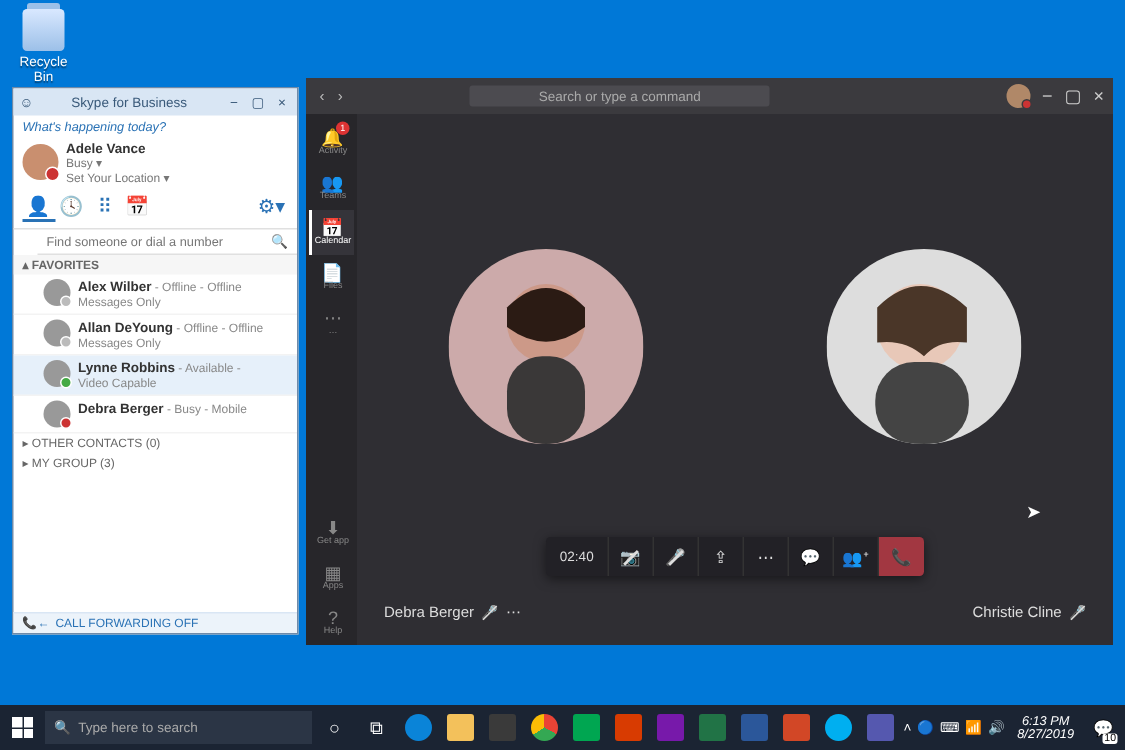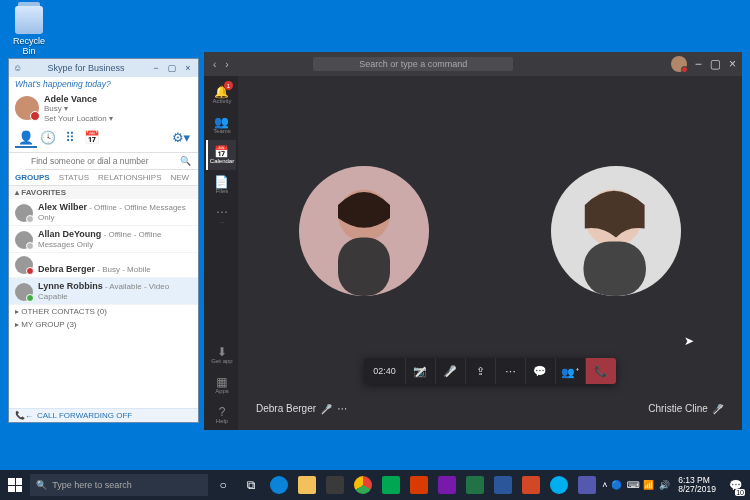--- a/index.html
+++ b/index.html
@@ -25,21 +25,21 @@
 .skype .profile .sub{color:#777;font-size:8px;}
 .skype .tabicons{display:flex;justify-content:space-around;padding:4px 6px;border-bottom:1px solid #e0e0e0;color:#2a72b5;}
 .skype .tabicons .ic{width:22px;height:18px;display:flex;align-items:center;justify-content:center;font-size:13px;cursor:pointer;border-bottom:2px solid transparent;}
 .skype .tabicons .ic.active{border-bottom:2px solid #2a72b5;}
 .skype .searchrow{display:flex;align-items:center;padding:3px 6px;border-bottom:1px solid #e0e0e0;margin-left:16px;}
 .skype .searchrow input{flex:1;border:none;font-size:8.5px;outline:none;}
 .skype .tabs2{display:flex;gap:9px;padding:3px 6px;font-size:8px;color:#888;border-bottom:1px solid #e0e0e0;}
 .skype .tabs2 .t{cursor:pointer;}
 .skype .tabs2 .t.active{color:#2a72b5;font-weight:600;}
 .skype .section-h{padding:2px 6px;font-size:8px;color:#666;background:#f6f6f6;font-weight:bold;}
-.skype .contact{display:flex;align-items:flex-end;gap:5px;padding:3px 6px;border-bottom:1px solid #f3f3f3;}
+.skype .contact{display:flex;align-items:flex-start;gap:5px;padding:3px 20px;border-bottom:1px solid #f3f3f3;}
 .skype .contact .av{width:18px;height:18px;border-radius:50%;background:#999;position:relative;flex-shrink:0;}
 .skype .contact .av:after{content:"";position:absolute;right:-1px;bottom:-1px;width:6px;height:6px;border-radius:50%;border:1px solid #fff;}
 .skype .contact .av.offline:after{background:#bbb;}
 .skype .contact .av.busy:after{background:#c33;}
 .skype .contact .av.avail:after{background:#4a4;}
 .skype .contact.highlight{background:#e6f0fa;}
 .skype .contact .cname{font-weight:600;}
 .skype .contact .cstat{color:#888;font-size:8px;}
 .skype .grp{padding:2px 6px;font-size:8px;color:#666;cursor:pointer;}
 .skype .footer{margin-top:auto;border-top:1px solid #d9e6f4;padding:2px 6px;background:#ecf3fa;display:flex;align-items:center;gap:4px;color:#2a72b5;font-size:8px;}
@@ -80,21 +80,21 @@
 
 .taskbar{position:absolute;left:0;right:0;bottom:0;height:30px;background:#1b2433;display:flex;align-items:center;color:#fff;}
 .taskbar .start{width:30px;height:30px;display:flex;align-items:center;justify-content:center;cursor:pointer;}
 .taskbar .start .win{width:14px;height:14px;display:grid;grid-template:1fr 1fr/1fr 1fr;gap:1px;}
 .taskbar .start .win span{background:#fff;}
 .taskbar .searchbox{width:178px;height:22px;background:#2b3545;display:flex;align-items:center;padding:0 6px;gap:5px;color:#aaa;font-size:9px;}
 .taskbar .tray{display:flex;align-items:center;gap:4px;padding:0 3px;}
 .taskbar .tray .tb{width:24px;height:30px;display:flex;align-items:center;justify-content:center;font-size:12px;cursor:pointer;}
 .taskbar .right{margin-left:auto;display:flex;align-items:center;gap:4px;padding-right:2px;}
 .taskbar .right .sys{font-size:9px;cursor:pointer;}
-.taskbar .right .clock{font-size:8.5px;text-align:left;line-height:1.1;padding:0 4px;}
+.taskbar .right .clock{font-size:8.5px;text-align:center;line-height:1.1;padding:0 4px;font-style:italic;}
 .taskbar .right .notif{width:24px;height:30px;display:flex;align-items:center;justify-content:center;position:relative;cursor:pointer;}
 .taskbar .right .notif .n{position:absolute;bottom:4px;right:3px;font-size:7px;background:#fff;color:#000;border-radius:2px;padding:0 1px;}
 .colored{width:18px;height:18px;border-radius:2px;}
 </style>
 </head>
 <body>
 
 <div class="desktop-icon">
   <div class="bin"></div>
   <div>Recycle Bin</div>
@@ -123,44 +123,38 @@
     <div class="ic active">👤</div>
     <div class="ic">🕓</div>
     <div class="ic">⠿</div>
     <div class="ic">📅</div>
     <div class="ic" style="margin-left:auto">⚙▾</div>
   </div>
   <div class="searchrow">
     <input placeholder="Find someone or dial a number" style="">
     <span>🔍</span>
   </div>
-  <div class="tabs2">
-    <span class="t active">GROUPS</span>
-    <span class="t">STATUS</span>
-    <span class="t">RELATIONSHIPS</span>
-    <span class="t">NEW</span>
-  </div>
   <div class="scroll">
     <div class="section-h">▴ FAVORITES</div>
     <div id="contacts">
         <div class="contact">
           <div class="av offline"></div>
           <div><span class="cname">Alex Wilber</span><span class="cstat"> - Offline - Offline Messages Only</span></div>
         </div>
         <div class="contact">
           <div class="av offline"></div>
           <div><span class="cname">Allan DeYoung</span><span class="cstat"> - Offline - Offline Messages Only</span></div>
         </div>
+        <div class="contact highlight">
+          <div class="av avail"></div>
+          <div><span class="cname">Lynne Robbins</span><span class="cstat"> - Available - Video Capable</span></div>
+        </div>
         <div class="contact">
           <div class="av busy"></div>
           <div><span class="cname">Debra Berger</span><span class="cstat"> - Busy - Mobile</span></div>
-        </div>
-        <div class="contact highlight">
-          <div class="av avail"></div>
-          <div><span class="cname">Lynne Robbins</span><span class="cstat"> - Available - Video Capable</span></div>
         </div>
       </div>
     <div class="grp">▸ OTHER CONTACTS (0)</div>
     <div class="grp">▸ MY GROUP (3)</div>
   </div>
   <div class="footer">
     <span>📞←</span>
     <span>CALL FORWARDING OFF</span>
   </div>
 </div>

